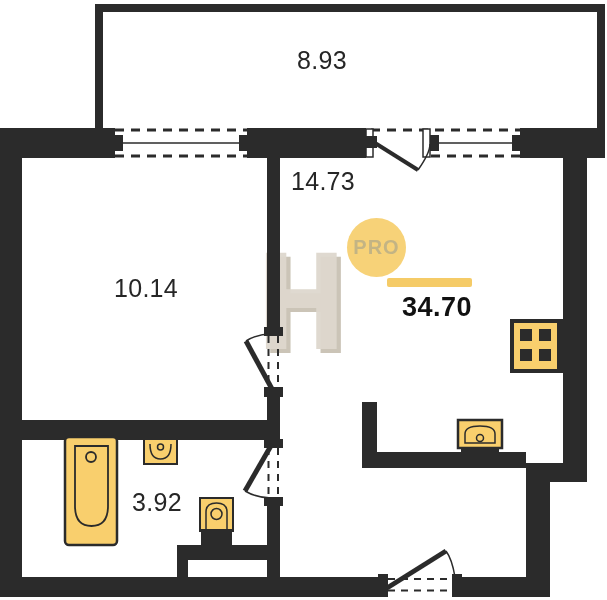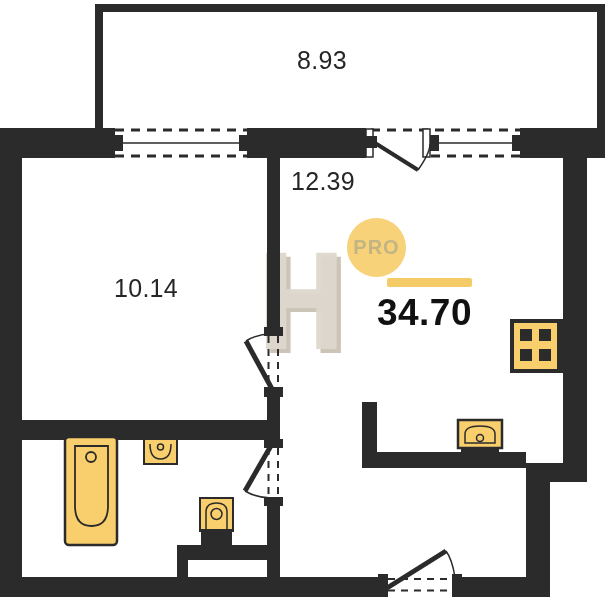--- a/index.html
+++ b/index.html
@@ -19,21 +19,21 @@
   svg.layer{position:absolute;left:0;top:0;pointer-events:none;}
   #under{z-index:1;}
   .wallz{z-index:2;}
   #over{z-index:3;}
   .label{
     position:absolute;z-index:5;font-size:25px;color:#262626;
     text-align:center;white-space:nowrap;letter-spacing:.3px;
   }
   #total-area{
     position:absolute;z-index:5;left:362px;top:292px;width:110px;
-    text-align:right;font-size:37px;font-weight:bold;color:#111;letter-spacing:.5px;
+    text-align:right;font-size:27px;font-weight:bold;color:#111;letter-spacing:.5px;
   }
   #accent-bar{
     position:absolute;z-index:5;left:387px;top:278px;width:85px;height:9px;
     background:var(--accent-bar);border-radius:2px;
   }
   #pro-badge{
     position:absolute;z-index:5;left:347px;top:218px;width:59px;height:59px;
     border-radius:50%;background:var(--badge-bg);
     display:flex;align-items:center;justify-content:center;
   }
@@ -170,22 +170,23 @@
       <rect class="fxdark" x="510" y="319" width="53" height="54"></rect>
       <rect x="514" y="323" width="43" height="46" fill="var(--fixture-fill)"></rect>
       <rect class="fxdark" x="520" y="329" width="12" height="12"></rect>
       <rect class="fxdark" x="539" y="329" width="12" height="12"></rect>
       <rect class="fxdark" x="520" y="349" width="12" height="12"></rect>
       <rect class="fxdark" x="539" y="349" width="12" height="12"></rect>
     </g>
   </svg>
 
   <div class="label" style="left:272px;top:46px;width:100px">8.93</div>
-  <div class="label" style="left:263px;top:167px;width:120px">12.39</div>
+  <div class="label" style="left:263px;top:167px;width:120px">14.73</div>
   <div class="label" style="left:96px;top:274px;width:100px">10.14</div>
+  <div class="label" style="left:107px;top:488px;width:100px">3.92</div>
 
   <div id="pro-badge">
     <span>PRO</span>
   </div>
   <div id="accent-bar"></div>
   <div id="total-area">34.70</div>
 
 </div>
 
 </body></html>

